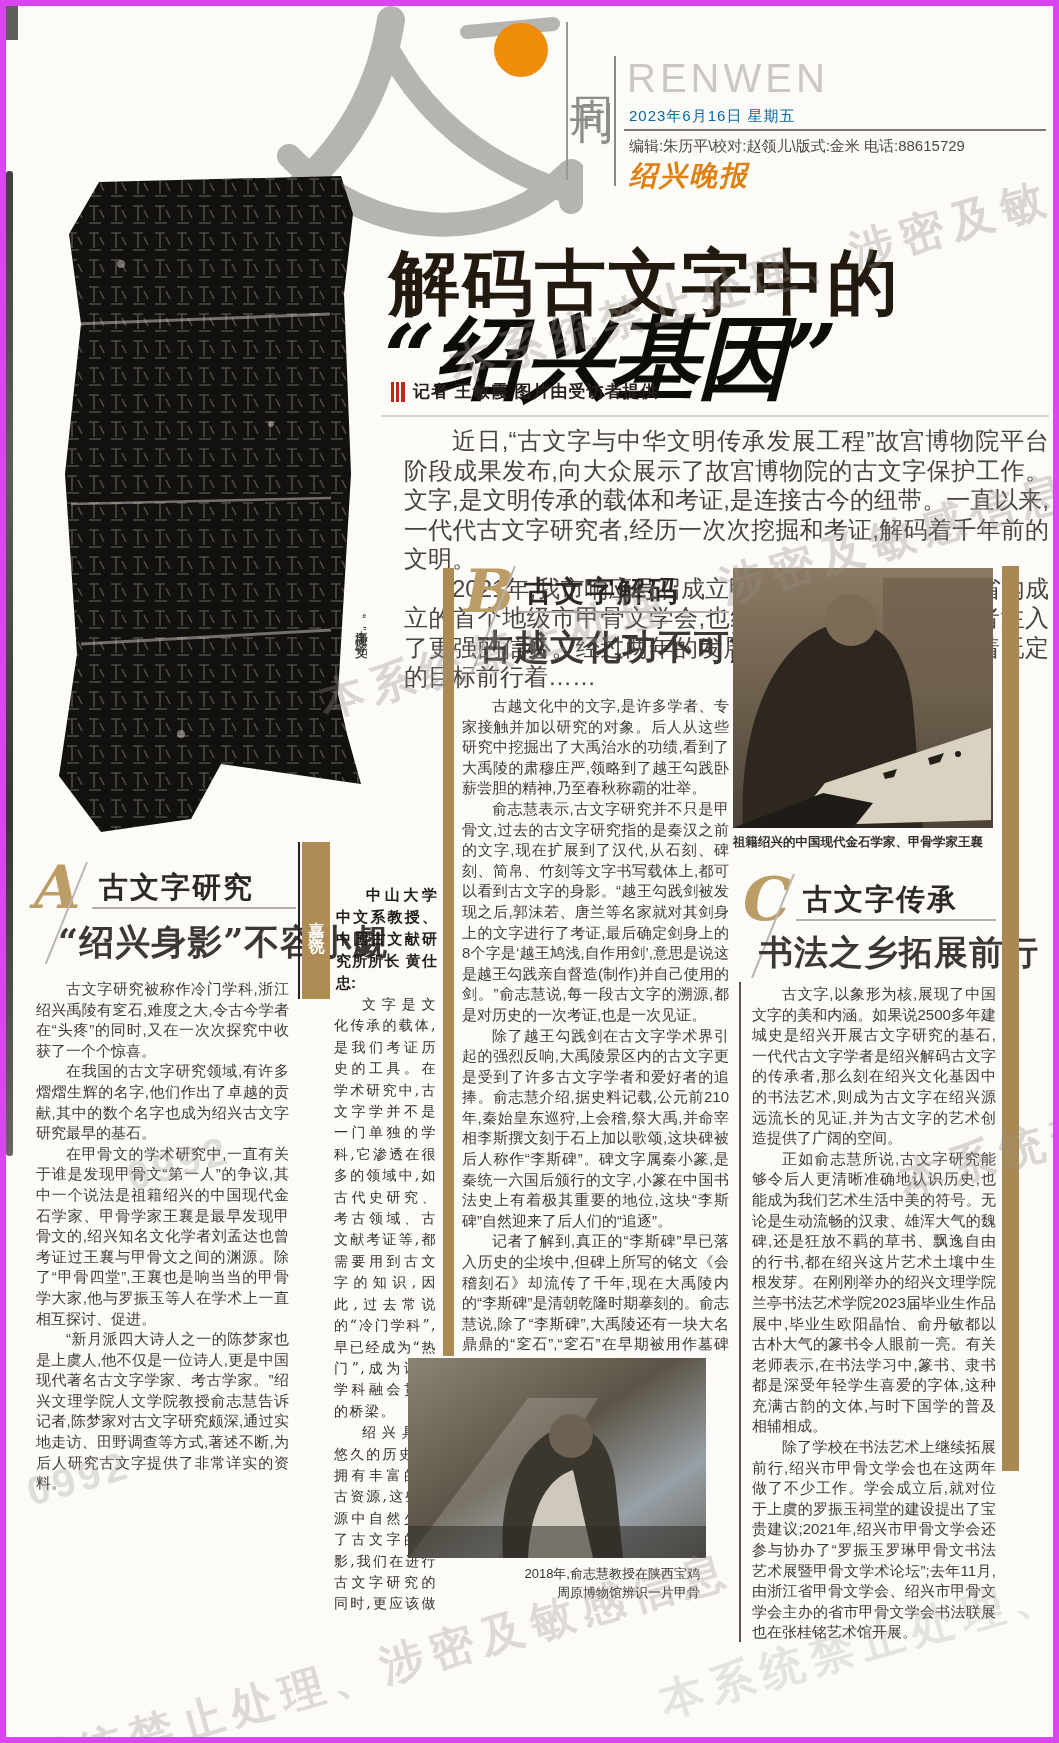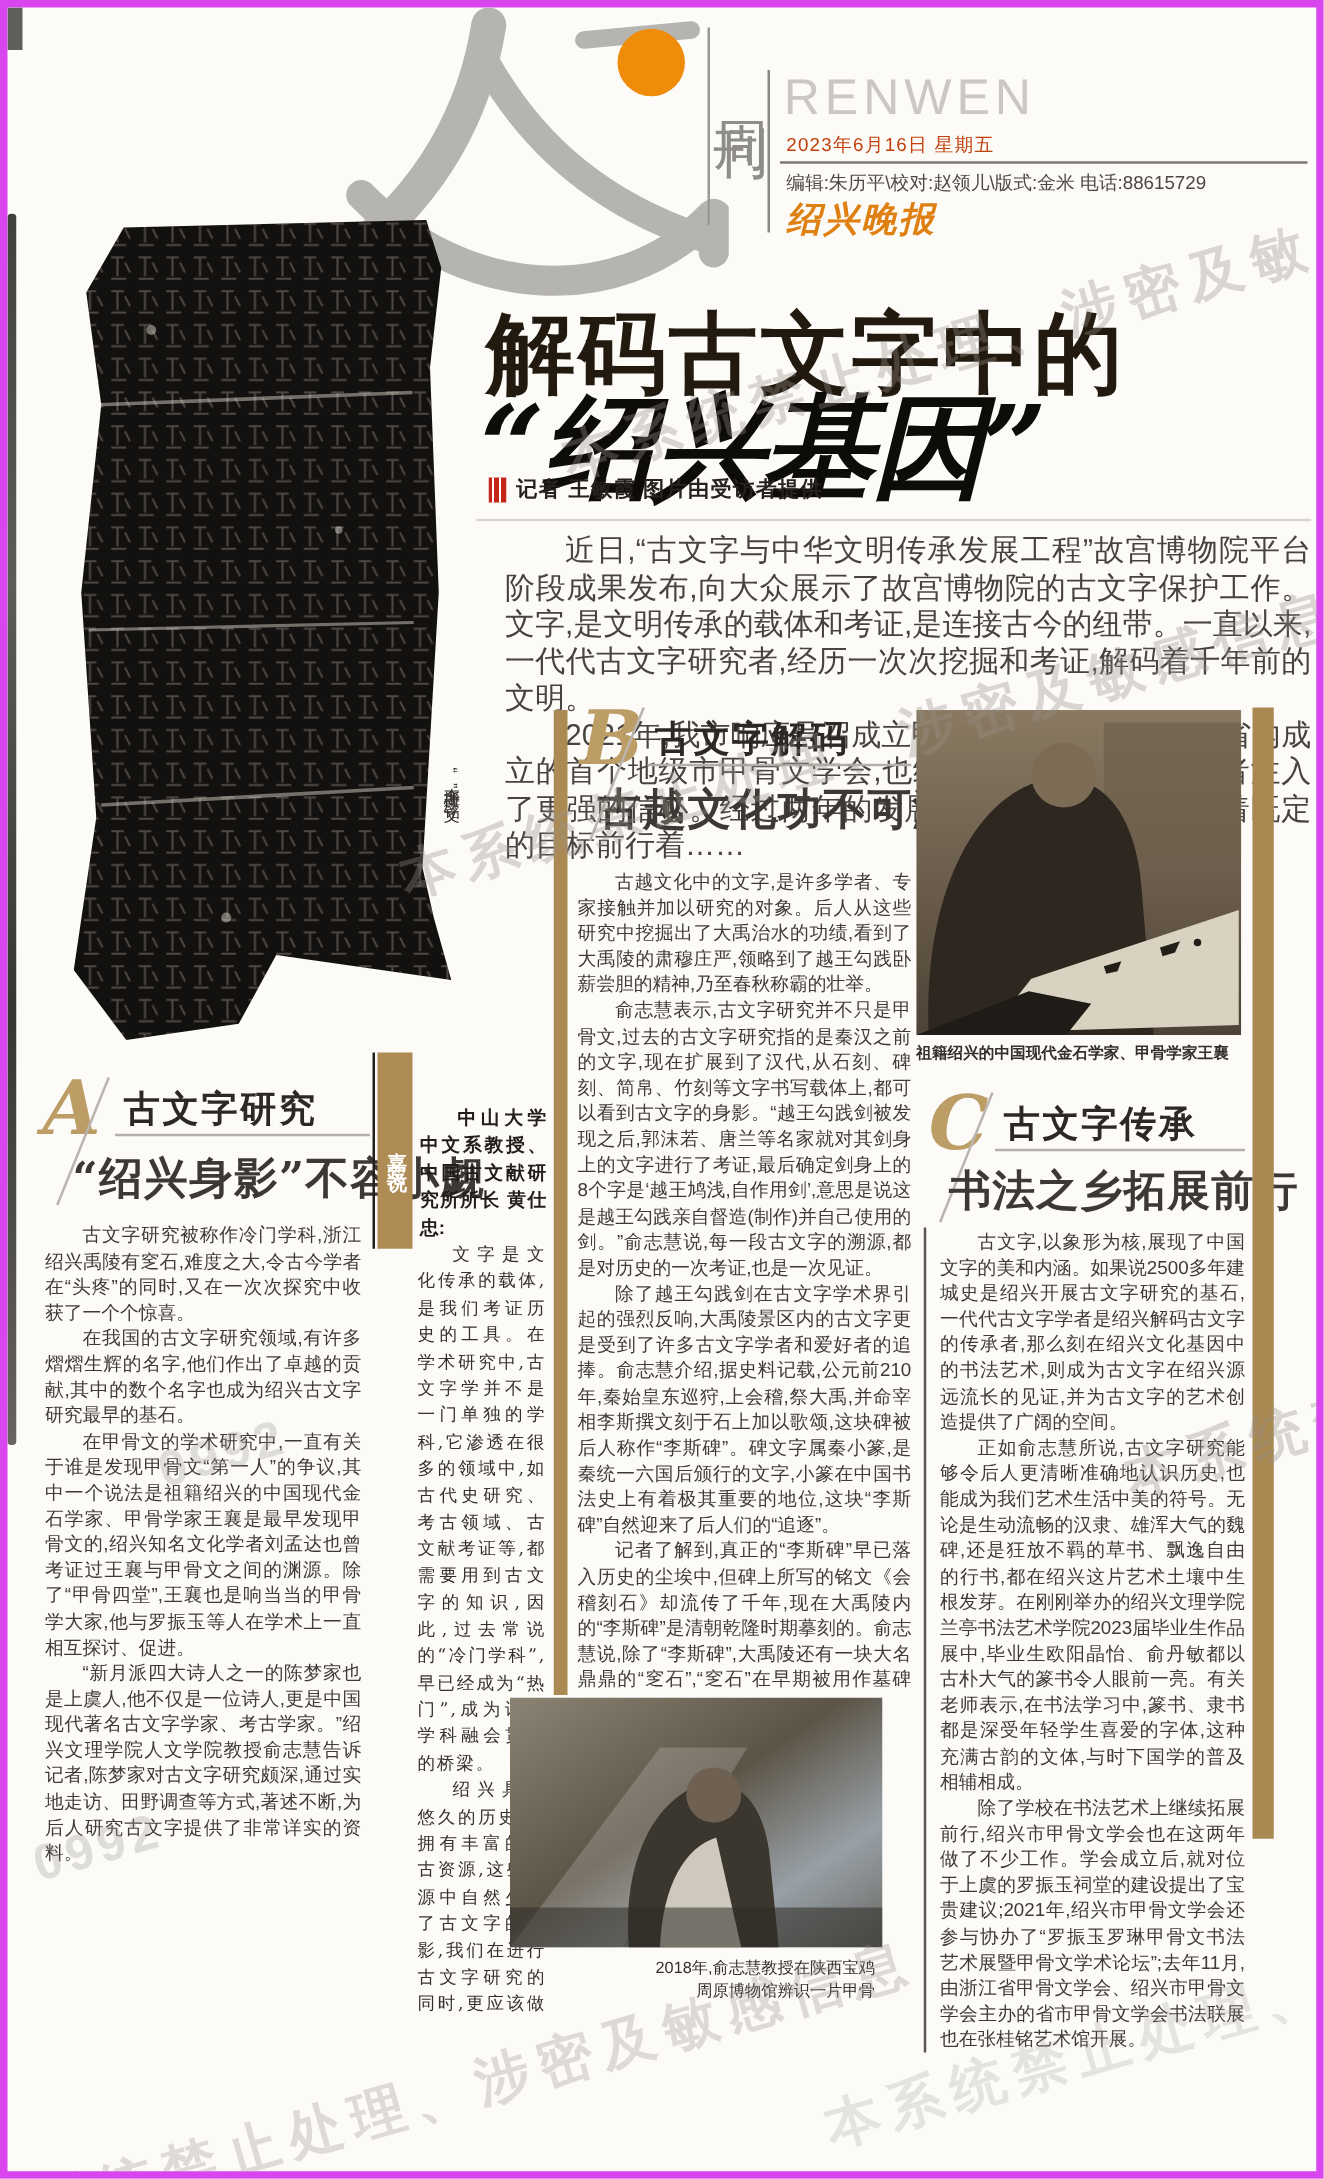--- a/index.html
+++ b/index.html
@@ -5,21 +5,21 @@
   html,body{margin:0;padding:0;background:#ffffff;}
   .page{position:relative;width:1059px;height:1743px;background:#fcfbf8;overflow:hidden;
         font-family:"Liberation Sans","DejaVu Sans",sans-serif;border:6px solid #d946ef;box-sizing:border-box;}
   .abs{position:absolute;}
   
   .logo-svg{left:225px;top:0;width:352px;height:238px;}
   .zhoukan-line1{left:560px;top:16px;width:2px;height:158px;background:#9a9894;}
   .zhoukan{left:566px;top:56px;writing-mode:vertical-rl;font-size:44px;color:#8f8d89;letter-spacing:6px;line-height:40px;}
   .zhoukan-line2{left:608px;top:50px;width:2px;height:130px;background:#8a8884;}
   .renwen{left:621px;top:50px;font-size:40px;color:#cbc8c3;letter-spacing:4px;font-weight:400;}
-  .dateline{left:623px;top:101px;font-size:15px;color:#c2410c;letter-spacing:1px;}
+  .dateline{left:623px;top:101px;font-size:15px;color:#0369a1;letter-spacing:1px;}
   .mast-rule{left:618px;top:123px;width:422px;height:2px;background:#7d7a76;}
   .staffline{left:623px;top:131px;font-size:15px;color:#4c4945;}
   .paperlogo{left:623px;top:151px;font-size:28px;color:#df8012;font-weight:bold;font-style:italic;
              font-family:"DejaVu Serif","Liberation Serif",serif;letter-spacing:2px;}
   
   .headline1{left:383px;top:230px;font-size:71px;font-weight:900;color:#22190f;letter-spacing:2px;}
   .headline2{left:378px;top:292px;font-size:90px;font-weight:bold;font-style:italic;color:#0e0c09;
              font-family:"DejaVu Serif","Liberation Serif",serif;letter-spacing:-2px;}
   .byline{left:385px;top:374px;display:flex;align-items:center;gap:8px;}
   .byline-icon{width:14px;height:20px;background:#c4261a;

